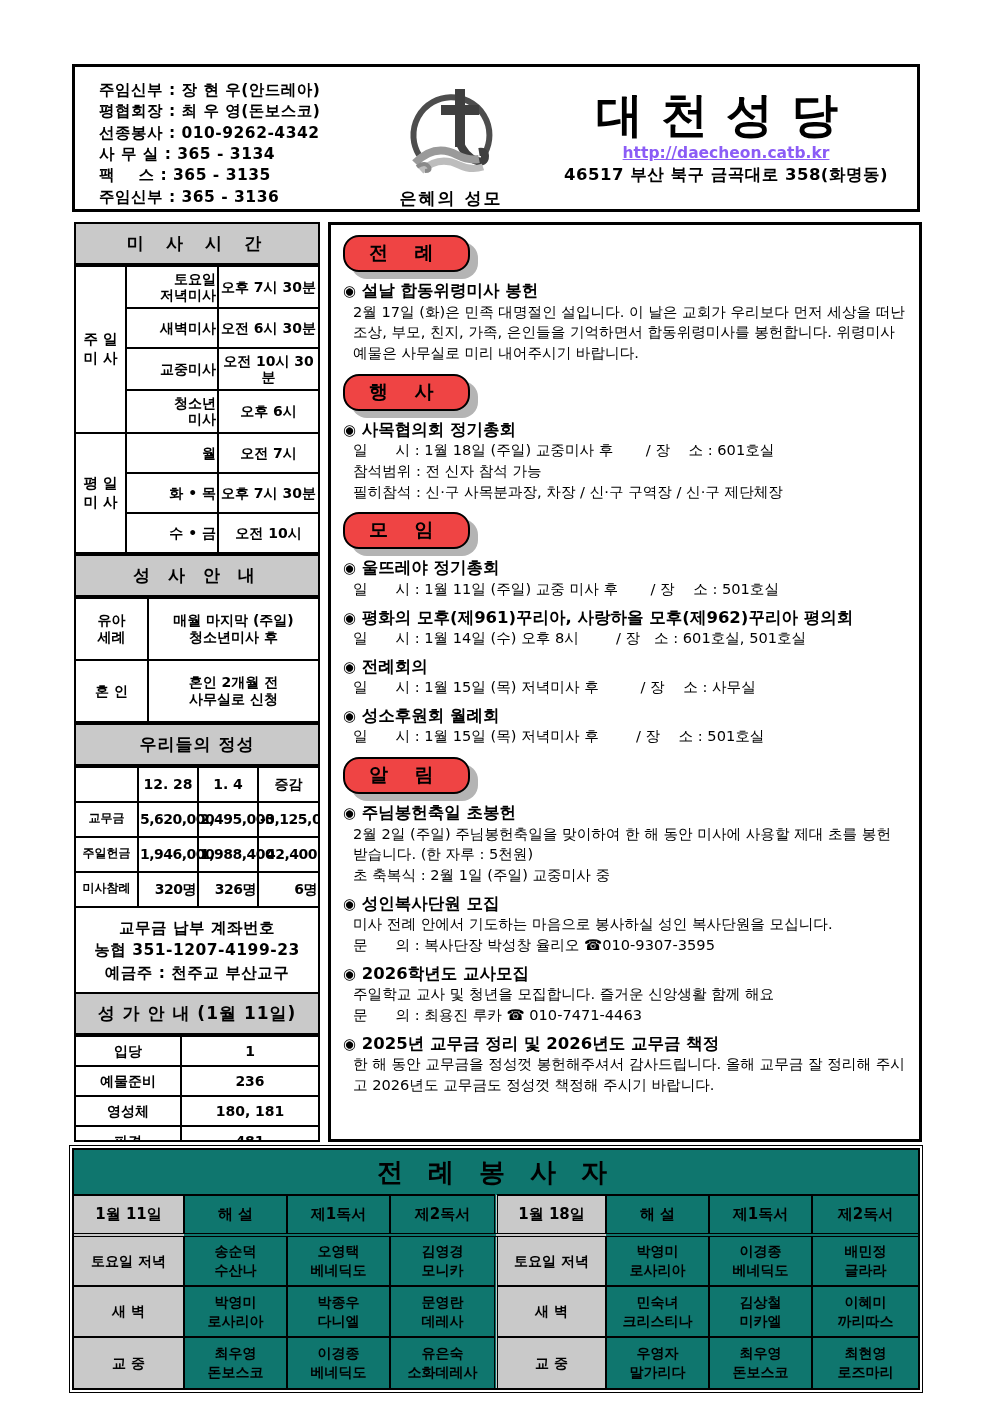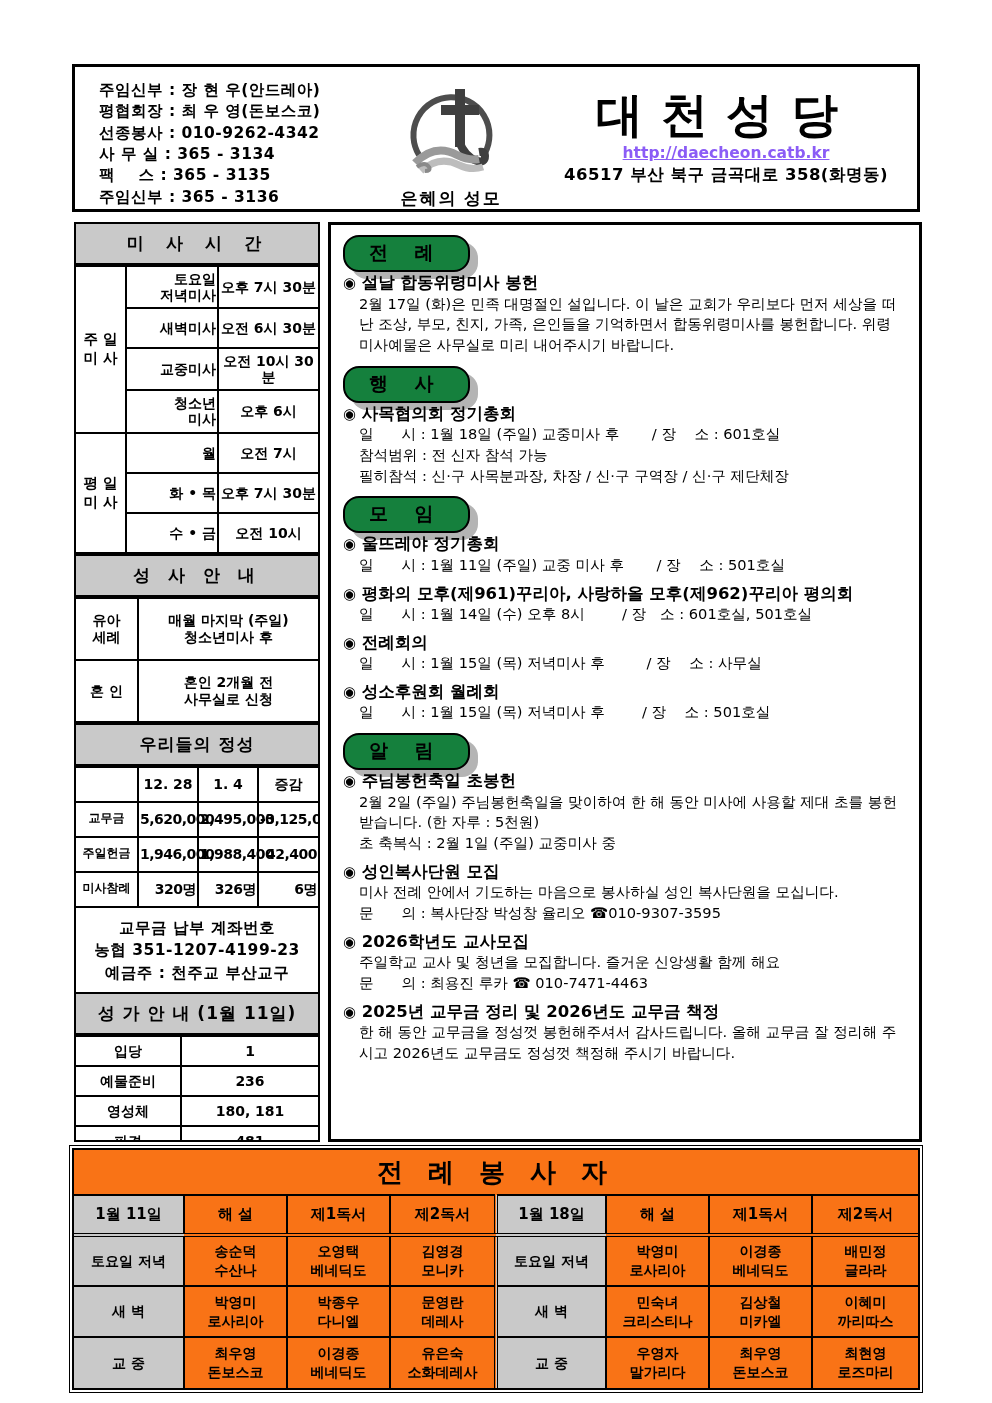--- a/index.html
+++ b/index.html
@@ -9,21 +9,21 @@
     font-family: "DejaVu Sans", sans-serif; color:#000;
   }
   
   .header-box{
     position:absolute; left:72px; top:64px; width:848px; height:148px;
     border:3px solid #000; display:flex; align-items:center;
   }
   .contact{ width:292px; padding:12px 0 0 24px; }
   .contact-line{ font-size:15.5px; font-weight:bold; line-height:1.38; letter-spacing:0.5px; white-space:pre; }
   .logo-wrap{ width:168px; text-align:center; padding-top:14px; }
-  .logo-caption{ font-size:17px; font-weight:bold; margin-top:2px; letter-spacing:2px;font-family:Liberation Serif, serif; }
+  .logo-caption{ font-size:17px; font-weight:bold; margin-top:2px; letter-spacing:2px; }
   .title-wrap{ flex:1; text-align:center; }
   .church-name{ font-size:47px; font-weight:bold; letter-spacing:18px; line-height:1.05; }
   .website{ display:inline-block; margin-top:4px; font-size:15.5px; font-weight:bold; color:#8b5cf6; text-decoration:underline; }
   .address{ font-size:16.5px; font-weight:bold; margin-top:2px; letter-spacing:0.5px; }
   
   .sidebar{
     position:absolute; left:74px; top:222px; width:246px; height:920px;
     border:2px solid #000; overflow:hidden; background:#fff;
   }
   .band{
@@ -37,47 +37,47 @@
   table.side-table td{
     border:2px solid #000; text-align:center; vertical-align:middle;
     font-weight:bold; font-size:14px; padding:4px 1px; line-height:1.15;
   }
   table.side-table tr > td:first-child{ border-left:none; }
   table.side-table tr > td:last-child{ border-right:none; }
   .mass-table .grp{ width:50px; font-size:14.5px; line-height:1.3; }
   .mass-table .typ{ width:92px;text-align:right; }
   .mass-table td{ height:40px; }
   .sac-table td{ height:62px; font-size:14.5px; line-height:1.3; }
-  .sac-table .lbl{ width:62px; }
+  .sac-table .lbl{ width:72px; }
   .off-table td{ height:35px; font-size:12.5px; padding:2px 3px; }
   .off-table .lbl{ width:62px; font-size:12px; padding:2px 0; }
   .off-table .num{ text-align:right; letter-spacing:-0.5px; }
   .off-table .hdr{ text-align:center; font-size:14px; }
   .account{ text-align:center; font-weight:bold; font-size:15.5px; line-height:1.45; padding:9px 0 8px; letter-spacing:0.5px; }
   .hymn-table td{ height:30px; font-size:15px; }
   .hymn-table .lbl{ width:105px; }
   
   .content{
     position:absolute; left:328px; top:222px; width:594px; height:920px;
     border:3px solid #000; padding:10px 14px 0 12px; overflow:hidden; background:#fff;
   }
   .section{ margin-bottom:10px; }
   .badge{
     display:inline-block; border:2px solid #000; border-radius:16px;
     padding:3px 24px 4px; font-size:19px; font-weight:bold; letter-spacing:10px;
-    background:#15803d; box-shadow:8px 7px 0 0 #b4b4b4; margin-bottom:0;
+    background:#ef4444; box-shadow:8px 7px 0 0 #b4b4b4; margin-bottom:8px;
   }
   .item{ margin-bottom:7px; }
   .title-line{ font-size:16.5px; font-weight:bold; line-height:1.3; }
   .bullet{ font-size:15px; }
-  .body-line{ font-size:14.6px; line-height:1.42; margin-left:16px; white-space:pre-wrap; }
+  .body-line{ font-size:14.6px; line-height:1.42; margin-left:10px; white-space:pre-wrap; }
   
   .bottom-box{
     position:absolute; left:72px; top:1148px; width:848px;
-    border:2px solid #000; outline:1px solid #000; outline-offset:2px; background:#f97316;
+    border:2px solid #000; outline:1px solid #000; outline-offset:2px; background:#0f766e;
   }
   .servers-title{ text-align:center; font-size:26px; font-weight:bold; letter-spacing:8px; padding:5px 0 4px; }
   table.servers{ width:100%; border-collapse:collapse; table-layout:fixed;border-radius:17px; }
   table.servers td{
     border:2px solid #000; text-align:center; vertical-align:middle;
     font-weight:bold; font-size:14px; line-height:1.3;
   }
   table.servers tr > td:first-child{ border-left:none; }
   table.servers tr > td:last-child{ border-right:none; }
   table.servers tr:last-child td{ border-bottom:none; }

